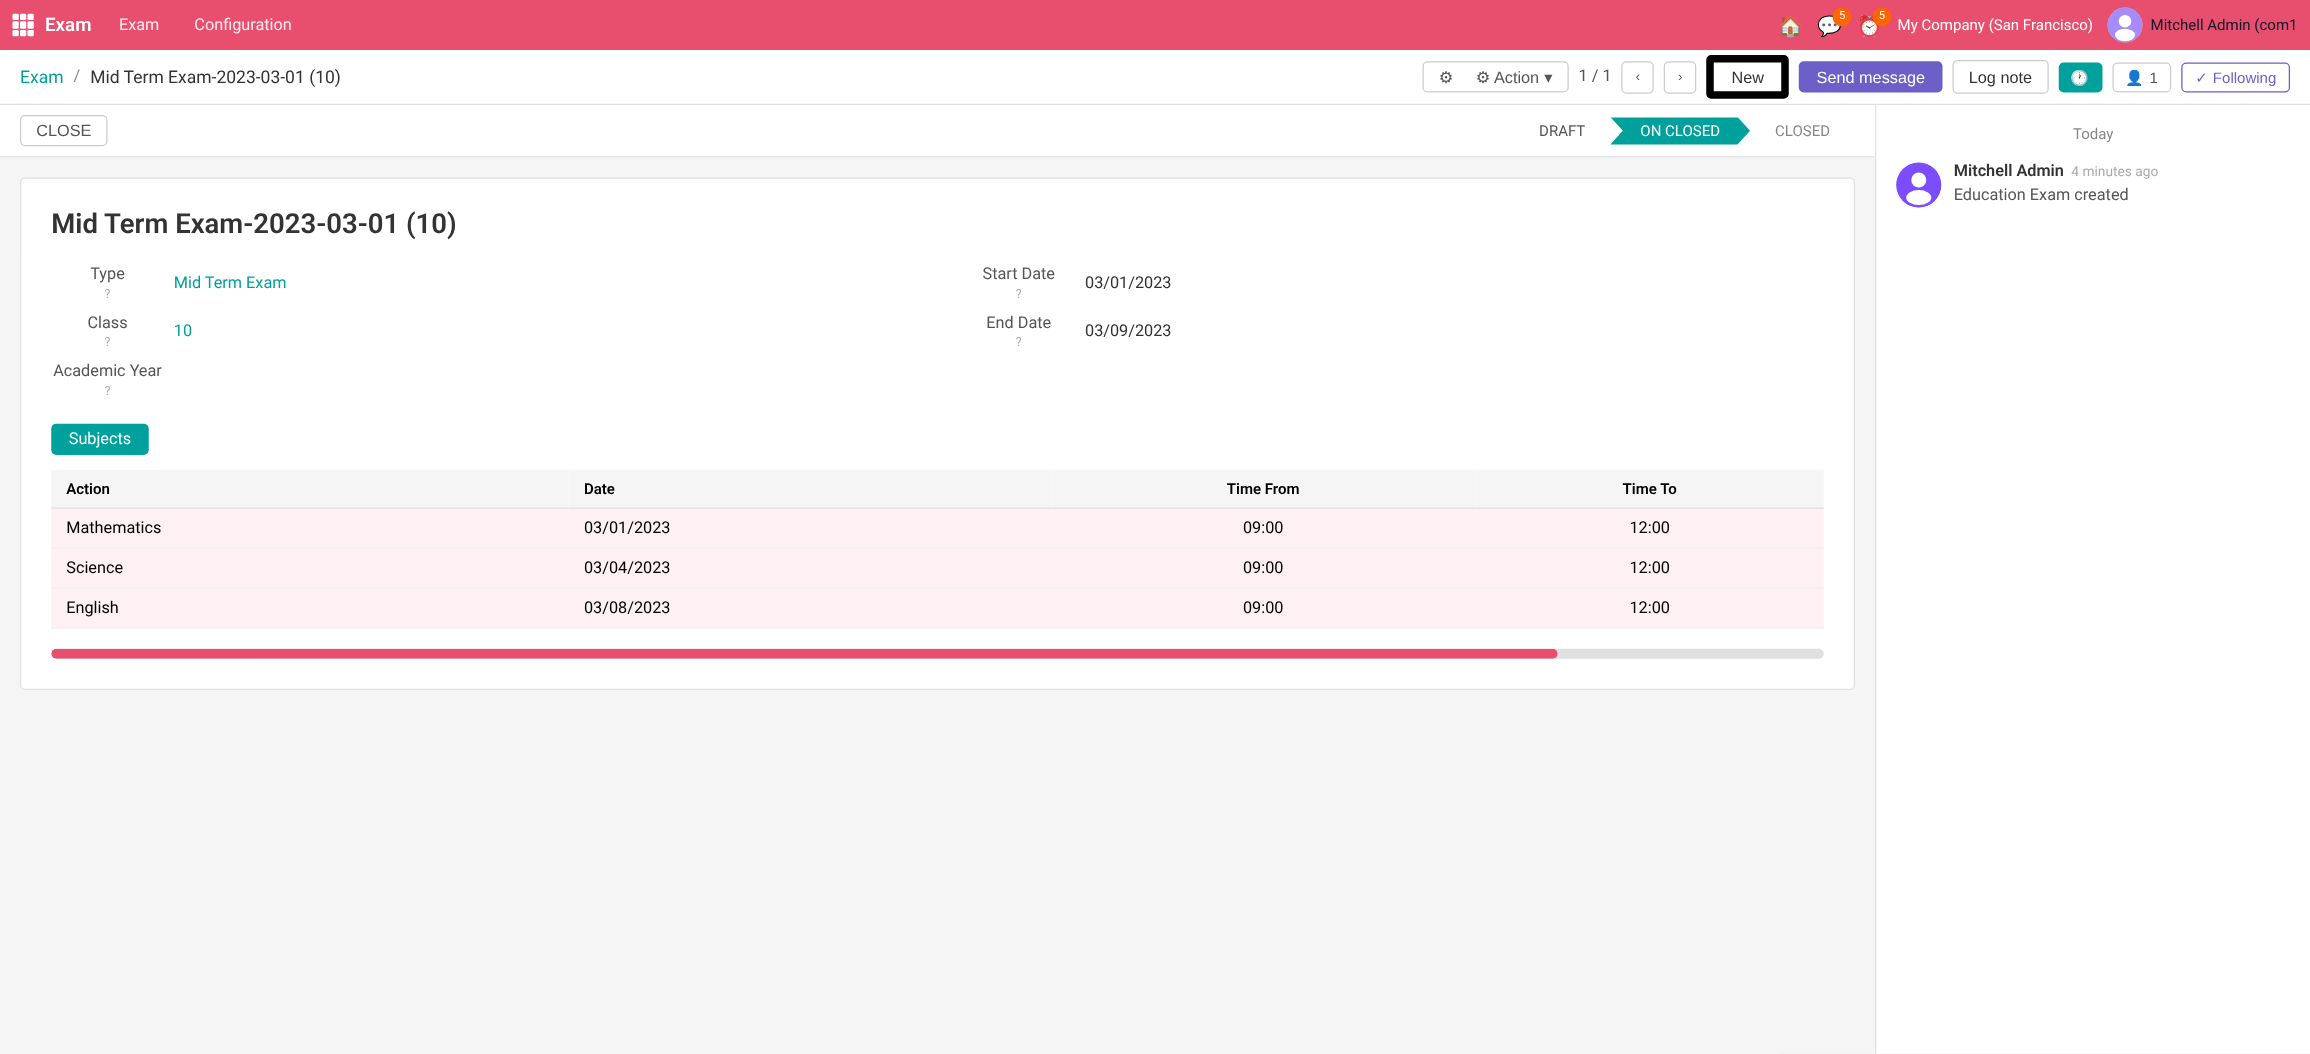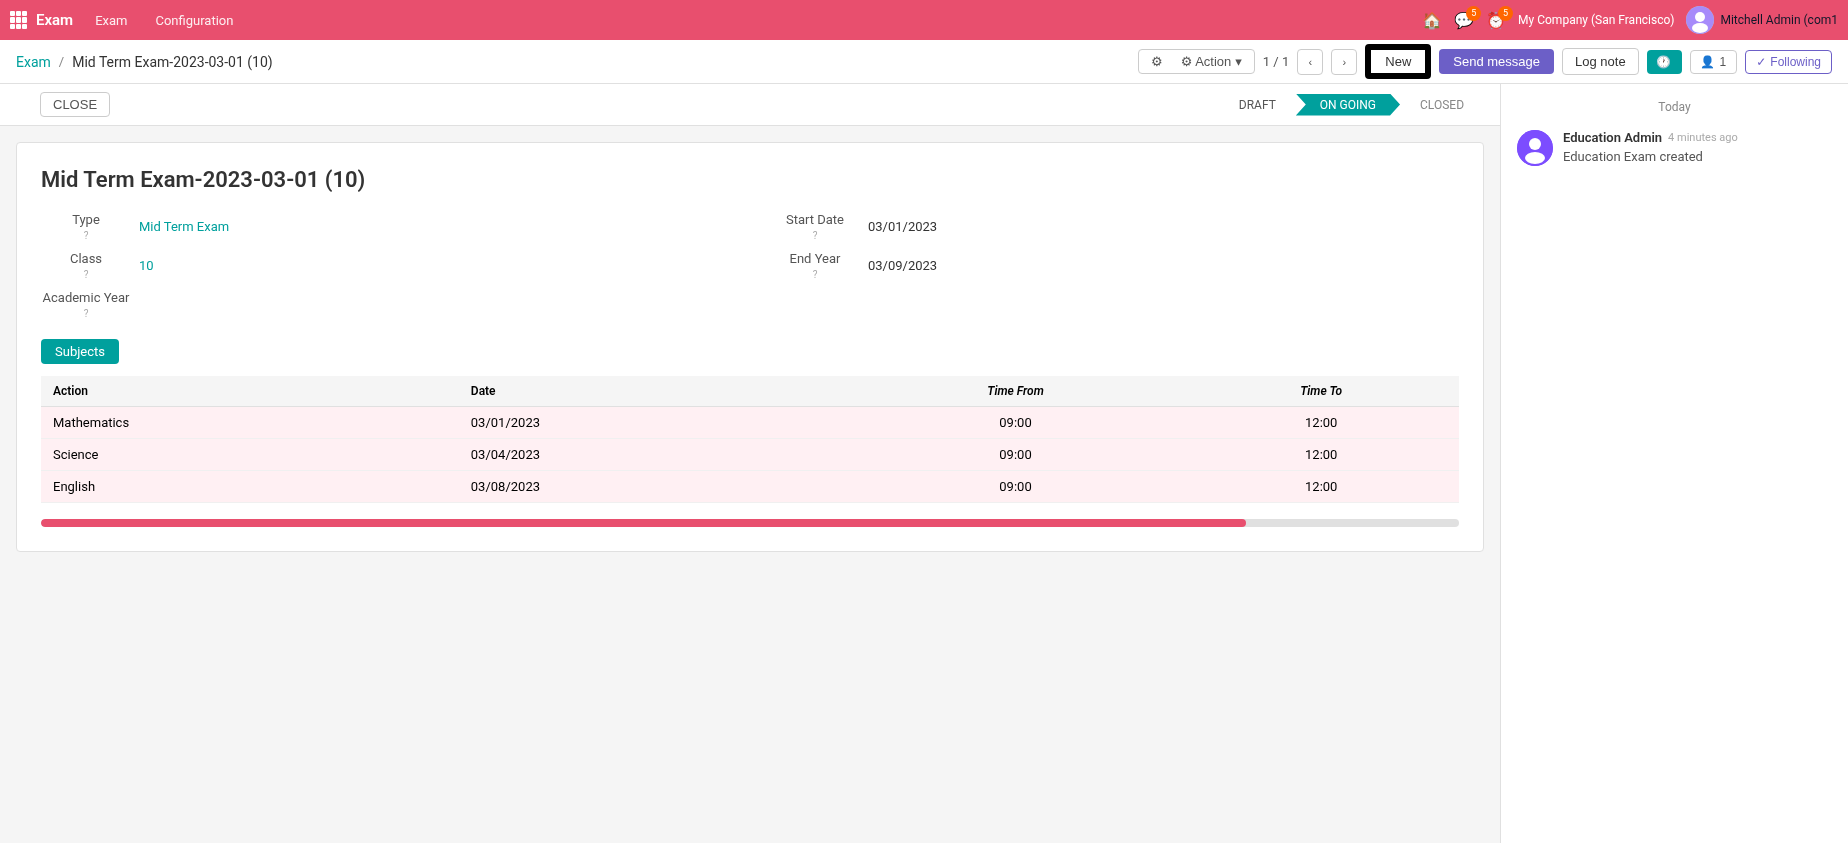--- a/index.html
+++ b/index.html
@@ -120,21 +120,21 @@
     .status-bar {
       background: white;
       padding: 8px 16px;
       display: flex;
       align-items: center;
       border-bottom: 1px solid #e0e0e0;
       gap: 8px;
     }
     .close-btn {
       background: white; border: 1px solid #ccc; border-radius: 4px;
-      padding: 4px 12px; cursor: pointer; font-size: 13px; color: #555; margin-left: 24px;
+      padding: 4px 12px; cursor: pointer; font-size: 13px; color: #555;
     }
     .status-spacer { flex: 1; }
     .status-steps { display: flex; align-items: center; }
     .status-step {
       padding: 4px 20px;
       font-size: 12px;
       color: #888;
       cursor: pointer;
       position: relative;
     }
@@ -187,21 +187,21 @@
 
     
     .subjects-table {
       width: 100%; border-collapse: collapse;
     }
     .subjects-table th {
       background: #f5f5f5; padding: 8px 12px;
       text-align: left; font-size: 12px; font-weight: 600;
       border-bottom: 1px solid #e0e0e0;
     }
-    .subjects-table th.center { text-align: center; font-style: italic; }
+    .subjects-table th.center { text-align: center; }
     .subjects-table td {
       padding: 8px 12px; font-size: 13px;
       border-bottom: 1px solid #f0f0f0;
     }
     .subjects-table td.center { text-align: center; }
     .subjects-table tr.row-pink { background: #fff0f3; }
 
     
     .progress-container {
       margin-top: 16px;
@@ -315,21 +315,21 @@
   <div class="content-area">
 
     <div class="status-bar">
       <button class="close-btn">CLOSE</button>
       <div class="status-spacer"></div>
       <div class="status-steps">
         <div class="status-step done">
           <span>DRAFT</span>
         </div>
         <div class="status-step active">
-          <span>ON GOING</span>
+          <span>ON CLOSED</span>
         </div>
         <div class="status-step">
           <span>CLOSED</span>
         </div>
       </div>
     </div>
 
     <div class="form-card">
       <div class="form-title">Mid Term Exam-2023-03-01 (10)</div>
 
@@ -362,21 +362,21 @@
         <div>
           <div class="field-row">
             <span class="field-label">
               <span>Start Date</span>
               <span class="field-help">?</span>
             </span>
             <span class="field-value">03/01/2023</span>
           </div>
           <div class="field-row" style="margin-top:10px;">
             <span class="field-label">
-              <span>End Year</span>
+              <span>End Date</span>
               <span class="field-help">?</span>
             </span>
             <span class="field-value">03/09/2023</span>
           </div>
         </div>
       </div>
 
       
       <div class="subjects-tab">Subjects</div>
 
@@ -425,21 +425,21 @@
         <div class="message-item">
       <div class="msg-avatar">
         <svg width="36" height="36" viewBox="0 0 36 36">
               <circle cx="18" cy="18" r="18" fill="#7c4dff"></circle>
               <circle cx="18" cy="14" r="6" fill="#fff"></circle>
               <ellipse cx="18" cy="28" rx="10" ry="6" fill="#fff"></ellipse>
             </svg>
       </div>
       <div class="msg-content">
         <div class="msg-header">
-          <span class="msg-name">Education Admin</span>
+          <span class="msg-name">Mitchell Admin</span>
           <span class="msg-time">4 minutes ago</span>
         </div>
         <div class="msg-text">Education Exam created</div>
       </div>
     </div>
       </div>
   </div>
 </div>
 
 </body></html>

